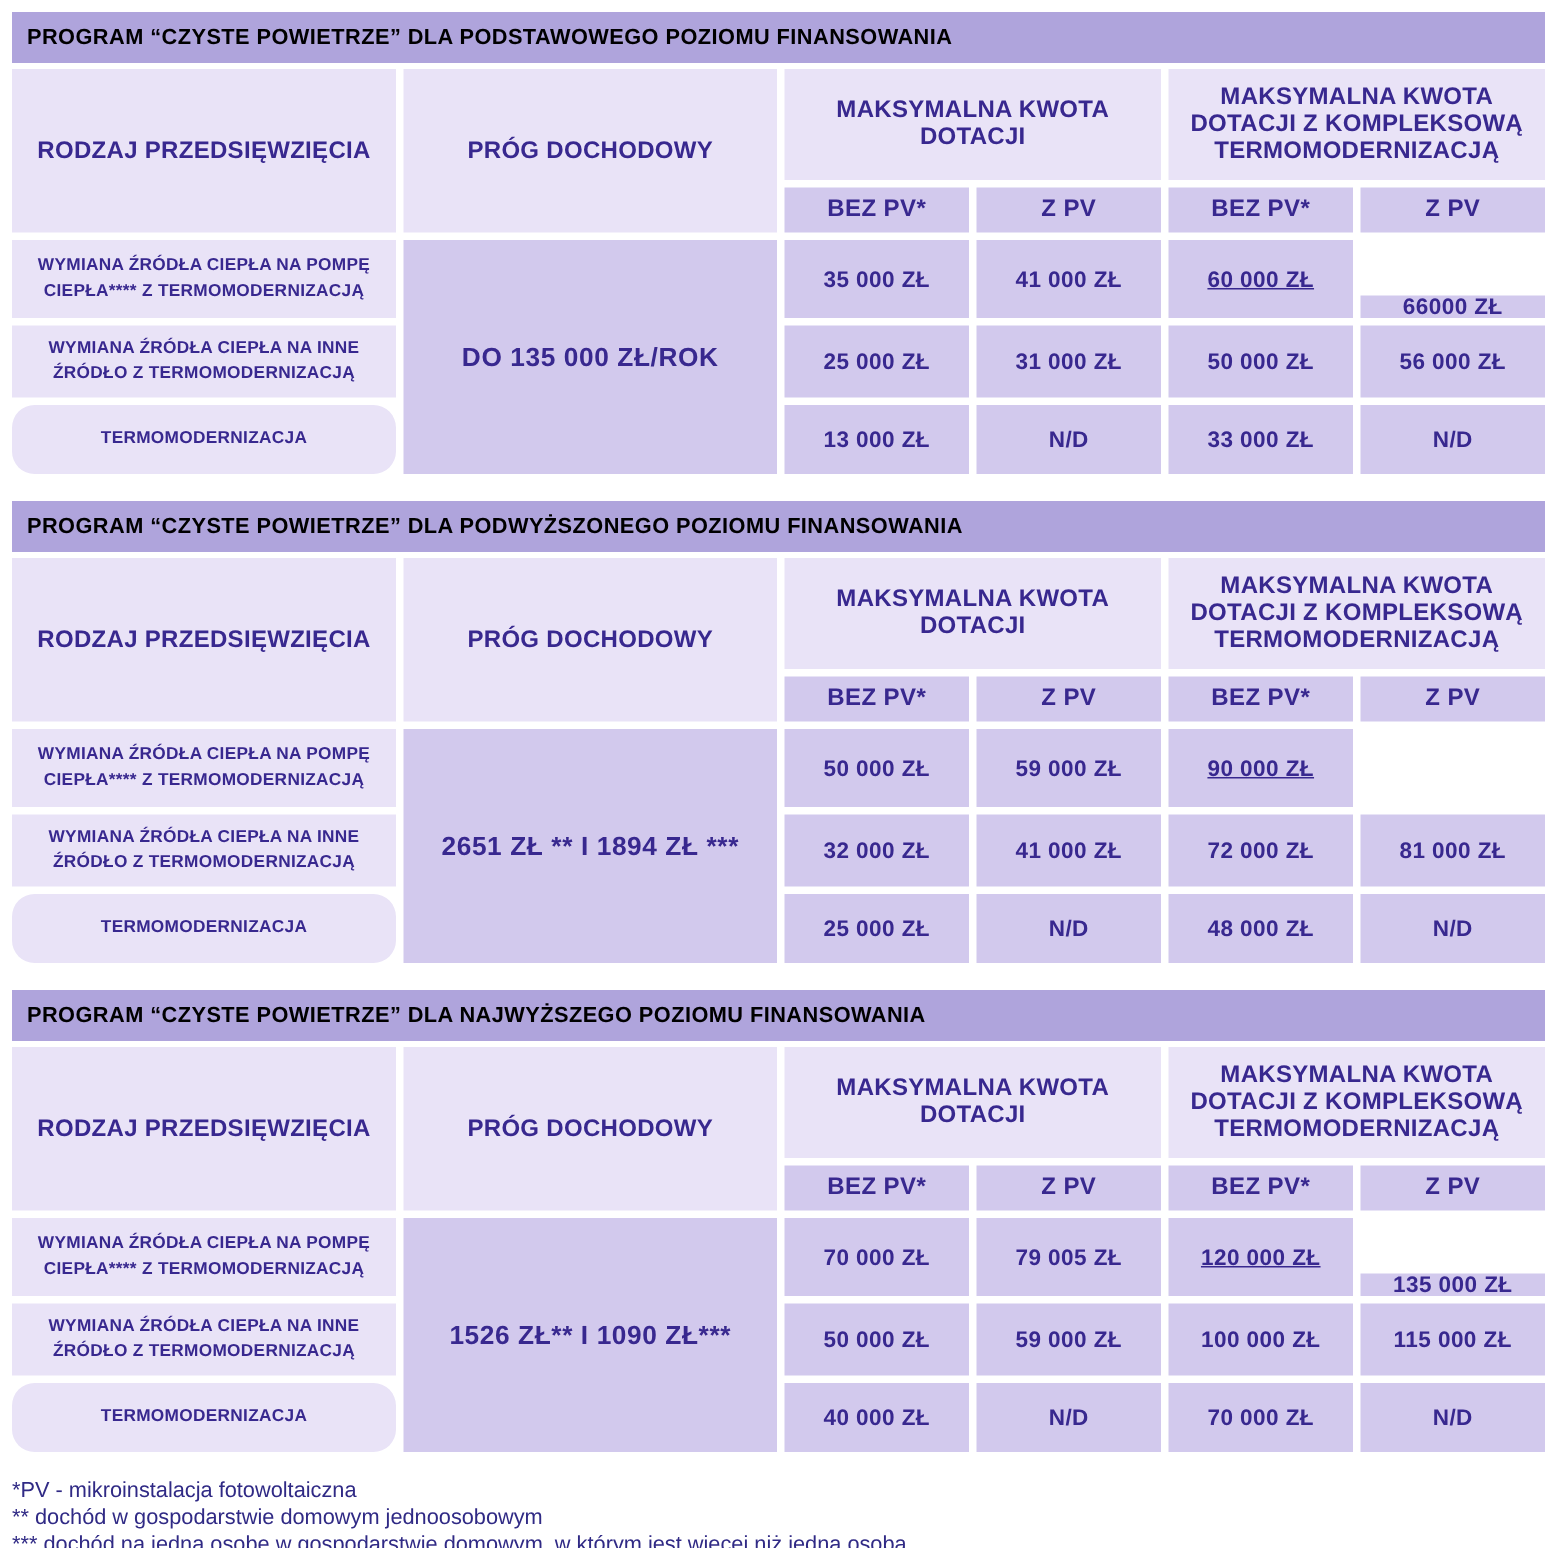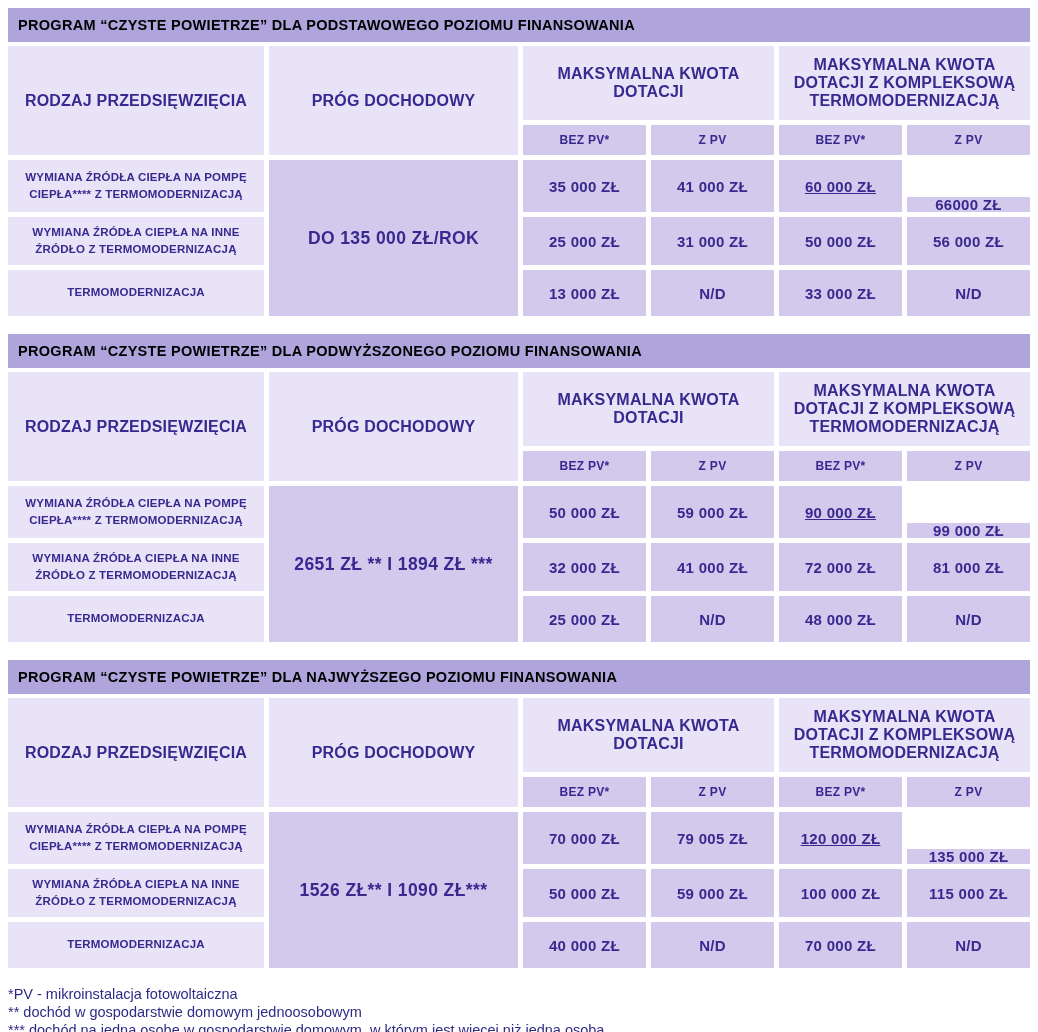--- a/index.html
+++ b/index.html
@@ -28,36 +28,36 @@
     width:1022px;
   }
   .cell{
     display:flex;align-items:center;justify-content:center;
     text-align:center;box-sizing:border-box;
     font-weight:bold;
   }
   .light{background:#e9e3f7;}
   .med{background:#d2c9ed;}
   .hdr{font-size:16px;letter-spacing:.2px;padding:0 8px;}
-  .sub{font-size:12px;letter-spacing:.3px;}
+  .sub{font-size:16px;letter-spacing:.3px;}
   .rowlabel{font-size:11.5px;letter-spacing:.2px;padding:0 12px;line-height:1.5;}
   .val{font-size:15px;letter-spacing:.3px;}
   .progv{font-size:17.5px;letter-spacing:.4px;}
   
   .p-rodzaj{grid-column:1;grid-row:1/3;}
   .p-prog{grid-column:2;grid-row:1/3;}
   .p-maks{grid-column:3/5;grid-row:1;}
   .p-komp{grid-column:5/7;grid-row:1;}
   .p-s1{grid-column:3;grid-row:2;}
   .p-s2{grid-column:4;grid-row:2;}
   .p-s3{grid-column:5;grid-row:2;}
   .p-s4{grid-column:6;grid-row:2;}
   .p-l1{grid-column:1;grid-row:3;}
   .p-l2{grid-column:1;grid-row:4;}
-  .p-l3{grid-column:1;grid-row:5;}
+  .p-l3{grid-column:1;grid-row:5;border-radius:15px;}
   .p-pv{grid-column:2;grid-row:3/6;}
   .p-r1c1{grid-column:3;grid-row:3;} .p-r1c2{grid-column:4;grid-row:3;}
   .p-r1c3{grid-column:5;grid-row:3;text-decoration:underline;} .p-r1c4{grid-column:6;grid-row:3;margin-top:37px;}
   .p-r2c1{grid-column:3;grid-row:4;} .p-r2c2{grid-column:4;grid-row:4;text-align:right;}
   .p-r2c3{grid-column:5;grid-row:4;} .p-r2c4{grid-column:6;grid-row:4;}
   .p-r3c1{grid-column:3;grid-row:5;} .p-r3c2{grid-column:4;grid-row:5;}
   .p-r3c3{grid-column:5;grid-row:5;} .p-r3c4{grid-column:6;grid-row:5;}
   .footnotes{margin-top:8px;font-size:14.5px;line-height:17px;color:#302a85;}
   .footnotes div{margin-bottom:1px;}
 </style>
@@ -109,21 +109,20 @@
     <div class="cell med sub p-s2">Z PV</div>
     <div class="cell med sub p-s3">BEZ PV*</div>
     <div class="cell med sub p-s4">Z PV</div>
     <div class="cell light rowlabel p-l1">WYMIANA ŹRÓDŁA CIEPŁA NA POMPĘ CIEPŁA**** Z TERMOMODERNIZACJĄ</div>
     <div class="cell light rowlabel p-l2">WYMIANA ŹRÓDŁA CIEPŁA NA INNE ŹRÓDŁO Z TERMOMODERNIZACJĄ</div>
     <div class="cell light rowlabel p-l3">TERMOMODERNIZACJA</div>
     <div class="cell med progv p-pv">2651 ZŁ ** I 1894 ZŁ ***</div>
     <div class="cell med val p-r1c1">50 000 ZŁ</div>
     <div class="cell med val p-r1c2">59 000 ZŁ</div>
     <div class="cell med val p-r1c3">90 000 ZŁ</div>
-    <div class="cell med val p-r1c4">99 000 ZŁ</div>
     <div class="cell med val p-r2c1">32 000 ZŁ</div>
     <div class="cell med val p-r2c2">41 000 ZŁ</div>
     <div class="cell med val p-r2c3">72 000 ZŁ</div>
     <div class="cell med val p-r2c4">81 000 ZŁ</div>
     <div class="cell med val p-r3c1">25 000 ZŁ</div>
     <div class="cell med val p-r3c2">N/D</div>
     <div class="cell med val p-r3c3">48 000 ZŁ</div>
     <div class="cell med val p-r3c4">N/D</div>
   </div>
 </div>

